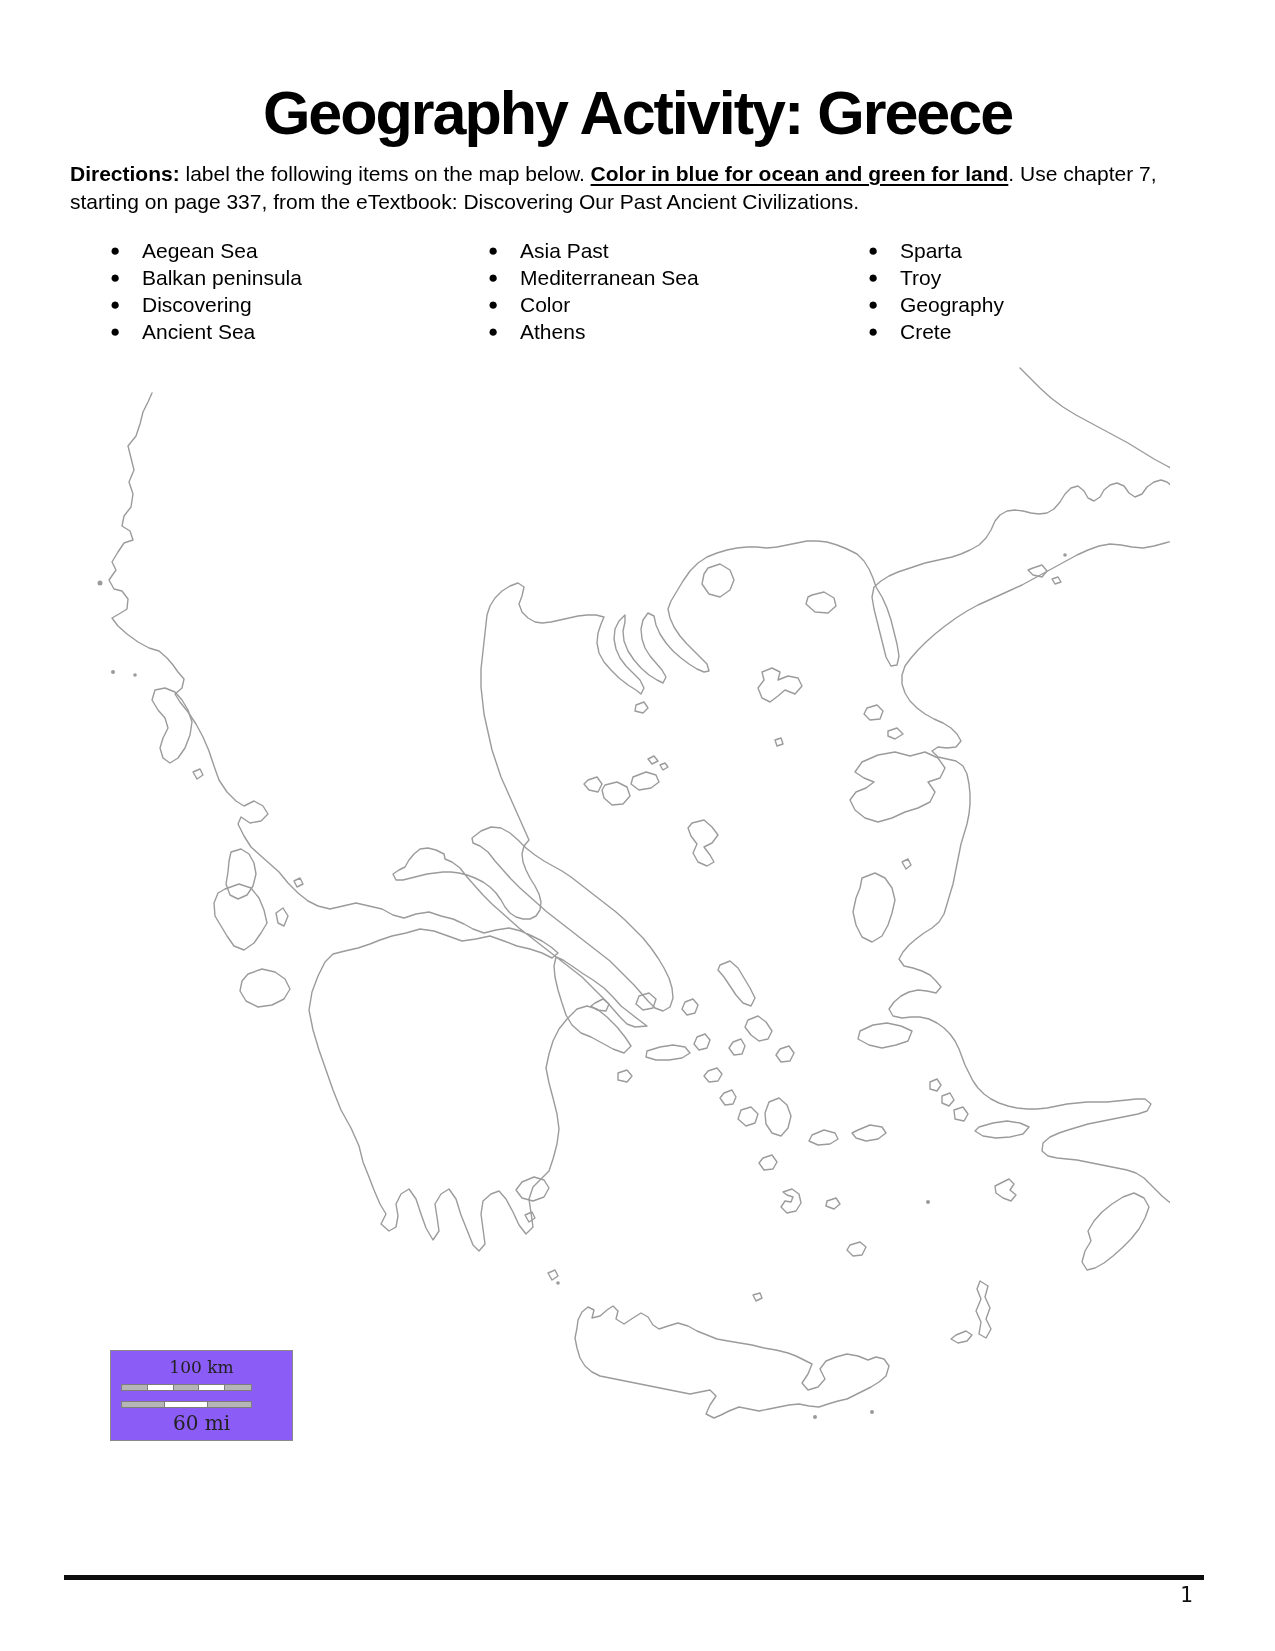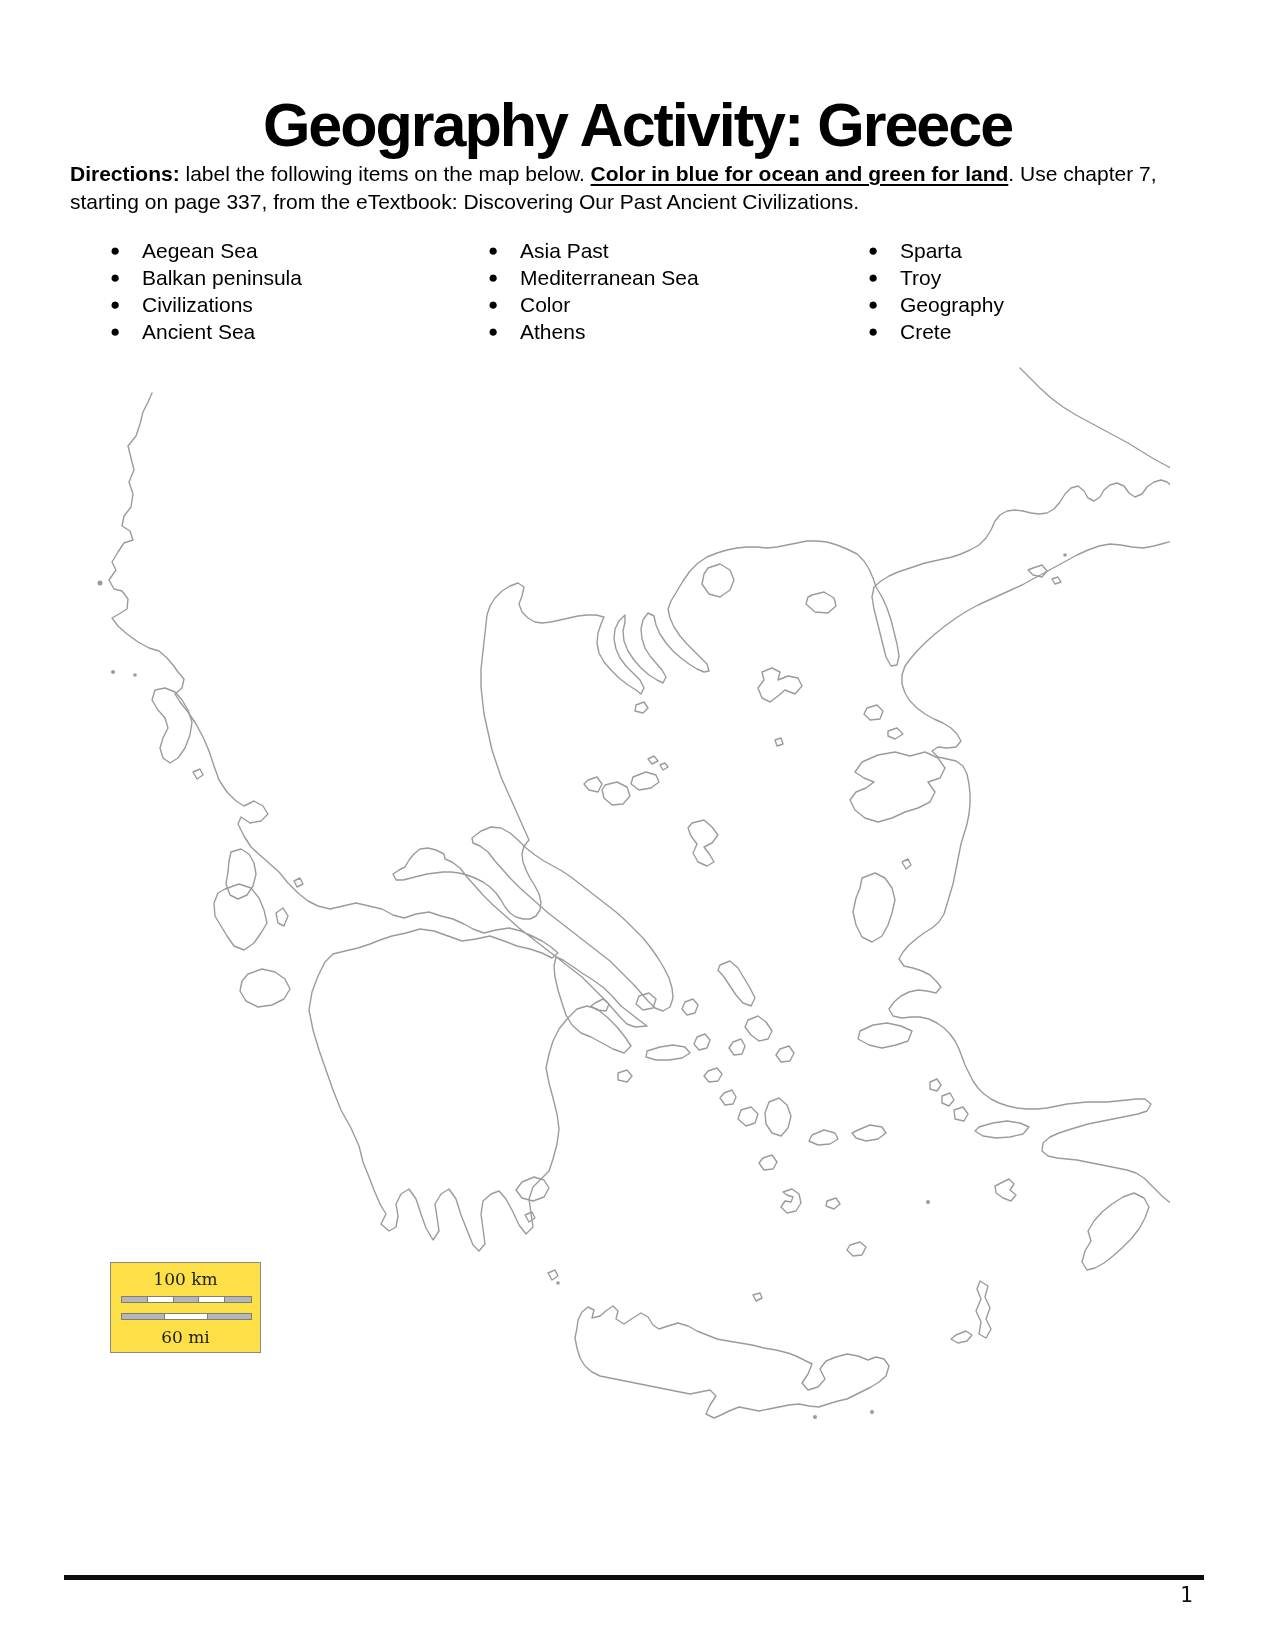--- a/index.html
+++ b/index.html
@@ -9,21 +9,20 @@
     position:relative;
     font-family:"Liberation Sans", sans-serif;
     color:#000;
     overflow:hidden;
   }
   .page-title {
     position:absolute; left:70px; top:78px; width:1135px;
     text-align:center;
     font-size:61px; font-weight:700; letter-spacing:-2px;
     color:#000;
-    margin-top:12px;
   }
   .directions {
     position:absolute; left:70px; top:160px; width:1140px;
     font-size:21px; line-height:28px;
   }
   .directions b { font-weight:700; }
   .directions .emph {
     font-weight:700;
     text-decoration:underline;
     text-decoration-thickness:2px;
@@ -39,26 +38,26 @@
     display:inline-block;
   }
   #col1 { left:108px; }
   #col2 { left:486px; }
   #col3 { left:866px; }
   .map-wrap { position:absolute; left:90px; top:365px; width:1080px; height:1060px; }
   .map-wrap svg { display:block; }
   .coast { fill:none; stroke:#9b9b9b; stroke-width:1.4; stroke-linejoin:round; stroke-linecap:round; }
   .speck { fill:#9b9b9b; stroke:none; }
   .scalebox {
-    position:absolute; left:110px; top:1262px; width:151px; height:91px;
-    border:1.5px solid #8a8a8a; background:#fde047;
+    position:absolute; left:110px; top:1350px; width:183px; height:91px;
+    border:1.5px solid #8a8a8a; background:#8b5cf6;
     font-family:"DejaVu Serif", serif; color:#222;
   }
   .scalebox .km { position:absolute; top:6px; width:100%; text-align:center; font-size:17px; }
-  .scalebox .mi { position:absolute; bottom:5px; width:100%; text-align:center; font-size:17px; }
+  .scalebox .mi { position:absolute; bottom:5px; width:100%; text-align:center; font-size:20px; }
   .sbar { position:absolute; left:10px; width:131px; height:7px; border:1px solid #7d7d7d; display:flex; }
   .sbar1 { top:33px; }
   .sbar2 { top:50px; }
   .sbar span { height:100%; }
   .sbar .g { background:#b5b5b5; border-right:1px solid #7d7d7d; }
   .sbar .w { background:#ffffff; border-right:1px solid #7d7d7d; }
   .sbar span:last-child { border-right:none; }
   .sbar1 span { width:20%; }
   .sbar2 span { width:33.333%; }
   .footer-rule {
@@ -81,21 +80,21 @@
   <li>
       <span class="blt">●</span>
       <span>Aegean Sea</span>
     </li>
   <li>
       <span class="blt">●</span>
       <span>Balkan peninsula</span>
     </li>
   <li>
       <span class="blt">●</span>
-      <span>Civilizations</span>
+      <span>Discovering</span>
     </li>
   <li>
       <span class="blt">●</span>
       <span>Ancient Sea</span>
     </li>
 </ul>
 
 <ul class="label-list" id="col2">
   <li>
       <span class="blt">●</span>

